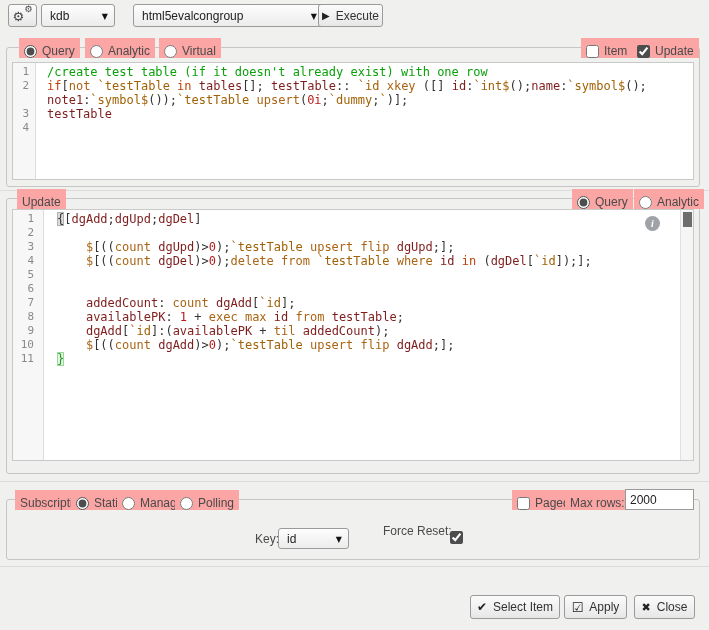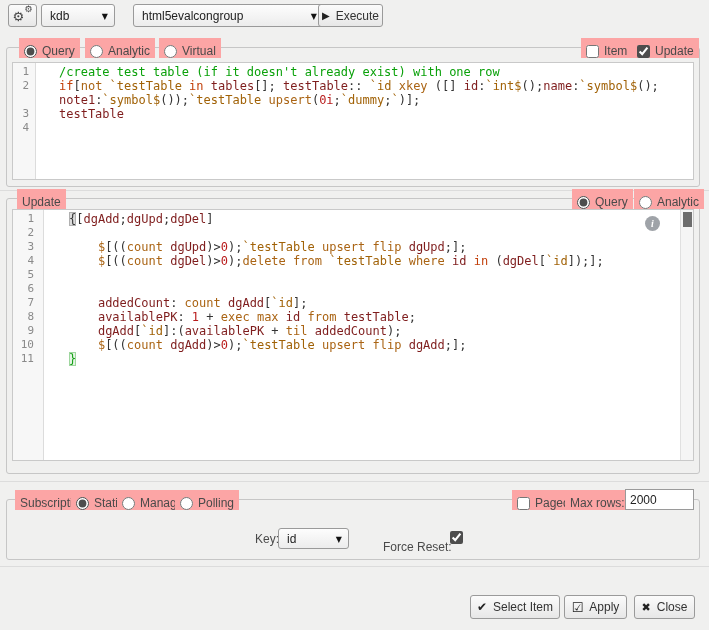--- a/index.html
+++ b/index.html
@@ -31,21 +31,21 @@
   .editor{position:absolute;background:#fff;border:1px solid #c9c9c9;overflow:hidden;box-sizing:border-box;
           font-family:"DejaVu Sans Mono",monospace;font-size:12px;line-height:14px;}
   .gutter-bg{position:absolute;left:0;top:0;bottom:0;background:#f7f7f7;border-right:1px solid #dcdcdc;}
   .ed1 .gutter-bg{width:22px;}
   .ed2 .gutter-bg{width:30px;}
   .cm-rows{position:absolute;left:0;top:2px;right:0;}
   .cm-row{display:flex;height:14px;}
   .cm-gutter-cell{flex:0 0 auto;text-align:right;color:#8a8a8a;font-size:11px;box-sizing:border-box;}
   .ed1 .cm-gutter-cell{width:22px;padding-right:6px;}
   .ed2 .cm-gutter-cell{width:30px;padding-right:9px;}
-  .cm-code{flex:1;white-space:pre;overflow:hidden;margin-left:12px;}
+  .cm-code{flex:1;white-space:pre;overflow:hidden;}
   .ed1 .cm-code{padding-left:12px;}
   .ed2 .cm-code{padding-left:14px;}
   .tk-pln{color:#333;}
   .tk-com{color:#0aa10a;}
   .tk-kw{color:#c2410c;}
   .tk-fn{color:#aa6414;}
   .tk-sym{color:#a16207;}
   .tk-var{color:#7f1d1d;}
   .tk-num{color:#b91c1c;}
   .tk-brh{color:#333;background:#dcdcdc;box-shadow:inset 0 0 0 1px #b0b0b0;}
@@ -237,21 +237,21 @@
     <span class="legend-item" style="left:558px;">Max rows:</span>
     <input class="txt-input" style="left: 618px; top: -11px; width: 69px; height: 21px;" type="text" value="2000">
 
     <span class="lbl" style="position:absolute;left:248px;top:32px;">Key:</span>
     <div class="sel-wrap" style="left:271px;top:28px;width:71px;height:21px;">
       <select>
         <option>id</option>
       </select>
       <span class="sel-arrow">▼</span>
     </div>
-    <span class="lbl" style="position:absolute;left:376px;top:40px;">Force Reset:</span>
+    <span class="lbl" style="position:absolute;left:376px;top:24px;">Force Reset:</span>
     <input type="checkbox" style="position: absolute; left: 443px; top: 31px;" checked="">
   </div>
 
   <div class="btn" style="left:470px;top:595px;width:90px;height:24px;">
     <span class="icon" style="font-size:12px;">✔</span>
     <span class="lbl">Select Item</span>
   </div>
   <div class="btn" style="left:564px;top:595px;width:63px;height:24px;">
     <span class="icon" style="font-size:13px;">☑</span>
     <span class="lbl">Apply</span>

